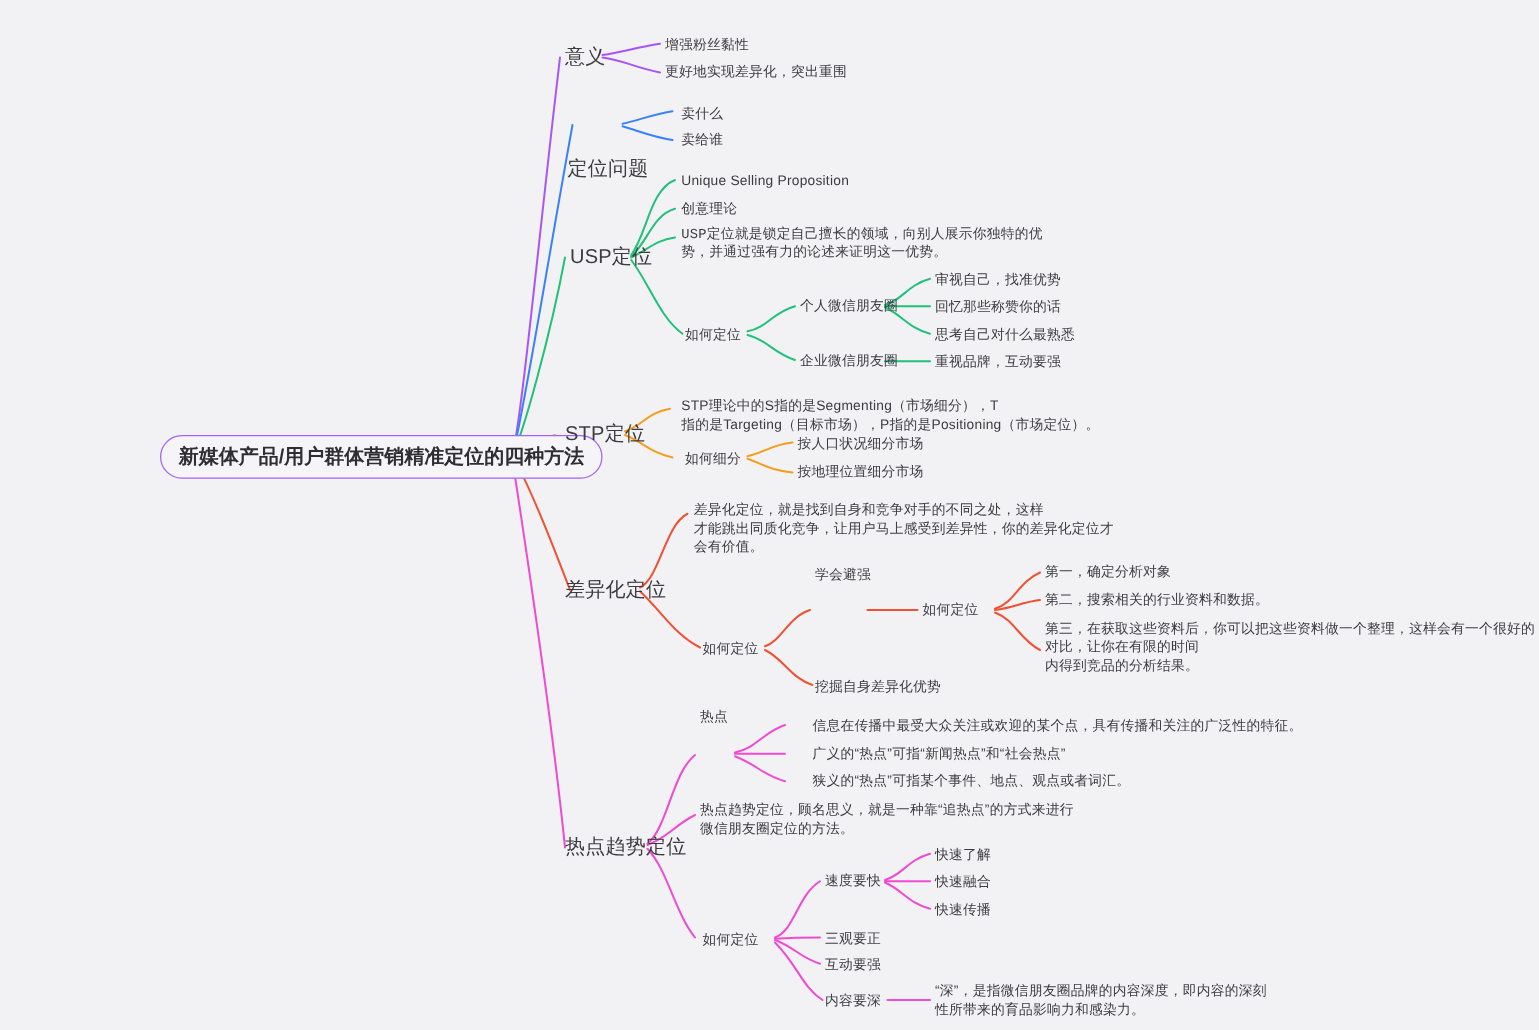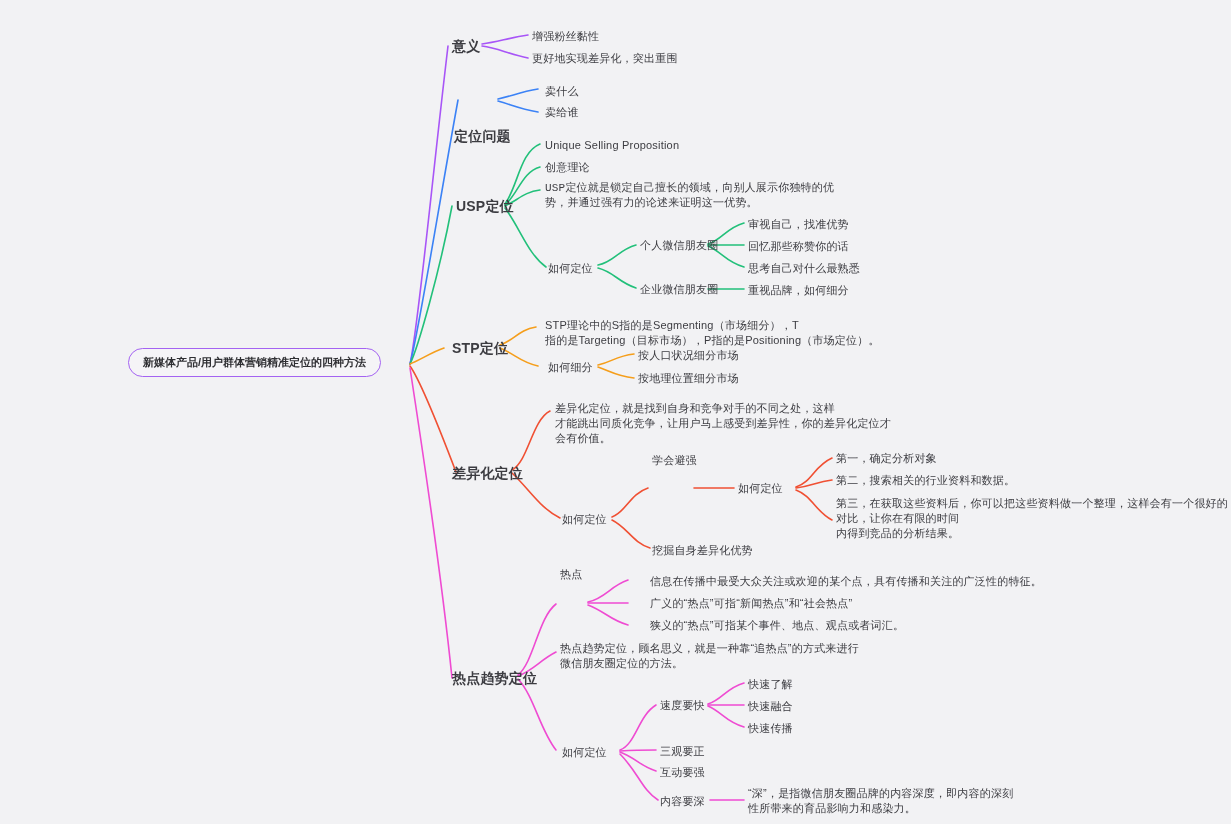--- a/index.html
+++ b/index.html
@@ -14,30 +14,30 @@
   #canvas{position:absolute;left:0;top:0;width:1231px;height:824px;}
   svg.links{position:absolute;left:0;top:0;width:1231px;height:824px;pointer-events:none;}
   .node{
     position:absolute;
     color:#3c3c41;
     white-space:pre;
     line-height:14px;
     font-size:11px;
     letter-spacing:.2px;
   }
-  .node.lvl1{font-size:14px;font-weight:bold;}
+  .node.lvl1{font-size:16px;}
   .node.para{line-height:15px;}
   #root-node{
     position:absolute;
     left:128px;top:348px;
     padding:6px 14px;
     border:1.6px solid #a463f2;
     border-radius:22px;
     background:#f5f4f7;
-    font-size:11px;
+    font-size:16px;
     font-weight:bold;
     color:#2f2f33;
     white-space:nowrap;
   }
 </style>
 </head>
 <body style="background: rgb(242, 242, 244);">
 
 <div id="canvas">
 
@@ -124,21 +124,21 @@
   <div class="node" style="left:545px;top:138px;">Unique Selling Proposition</div>
   <div class="node" style="left:545px;top:160px;">创意理论</div>
   <div class="node para" style="left:545px;top:181px;font-family:Liberation Mono, monospace;">USP定位就是锁定自己擅长的领域，向别人展示你独特的优
 势，并通过强有力的论述来证明这一优势。</div>
   <div class="node" style="left:548px;top:261px;">如何定位</div>
   <div class="node" style="left:640px;top:238px;">个人微信朋友圈</div>
   <div class="node" style="left:748px;top:217px;">审视自己，找准优势</div>
   <div class="node" style="left:748px;top:239px;">回忆那些称赞你的话</div>
   <div class="node" style="left:748px;top:261px;">思考自己对什么最熟悉</div>
   <div class="node" style="left:640px;top:282px;">企业微信朋友圈</div>
-  <div class="node" style="left:748px;top:283px;">重视品牌，如何细分</div>
+  <div class="node" style="left:748px;top:283px;">重视品牌，互动要强</div>
 
   <div class="node lvl1" style="left:452px;top:341px;">STP定位</div>
   <div class="node para" style="left:545px;top:318px;">STP理论中的S指的是Segmenting（市场细分），T
 指的是Targeting（目标市场），P指的是Positioning（市场定位）。</div>
   <div class="node" style="left:548px;top:360px;">如何细分</div>
   <div class="node" style="left:638px;top:348px;">按人口状况细分市场</div>
   <div class="node" style="left:638px;top:371px;">按地理位置细分市场</div>
 
   <div class="node lvl1" style="left:452px;top:466px;">差异化定位</div>
   <div class="node para" style="left:555px;top:401px;">差异化定位，就是找到自身和竞争对手的不同之处，这样

